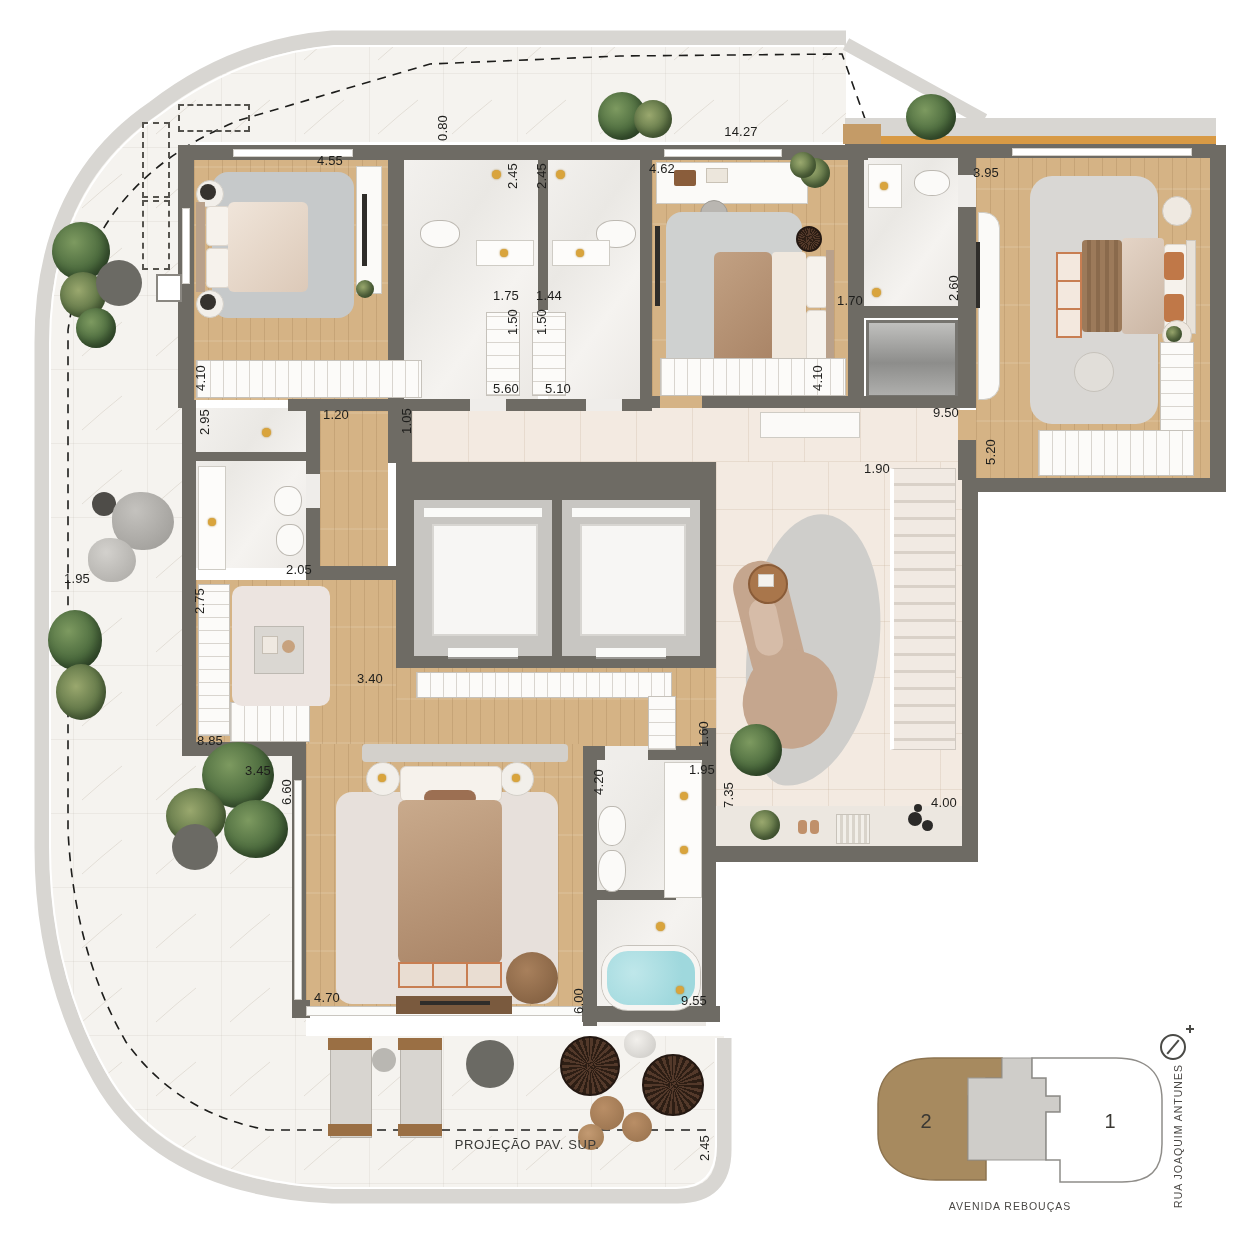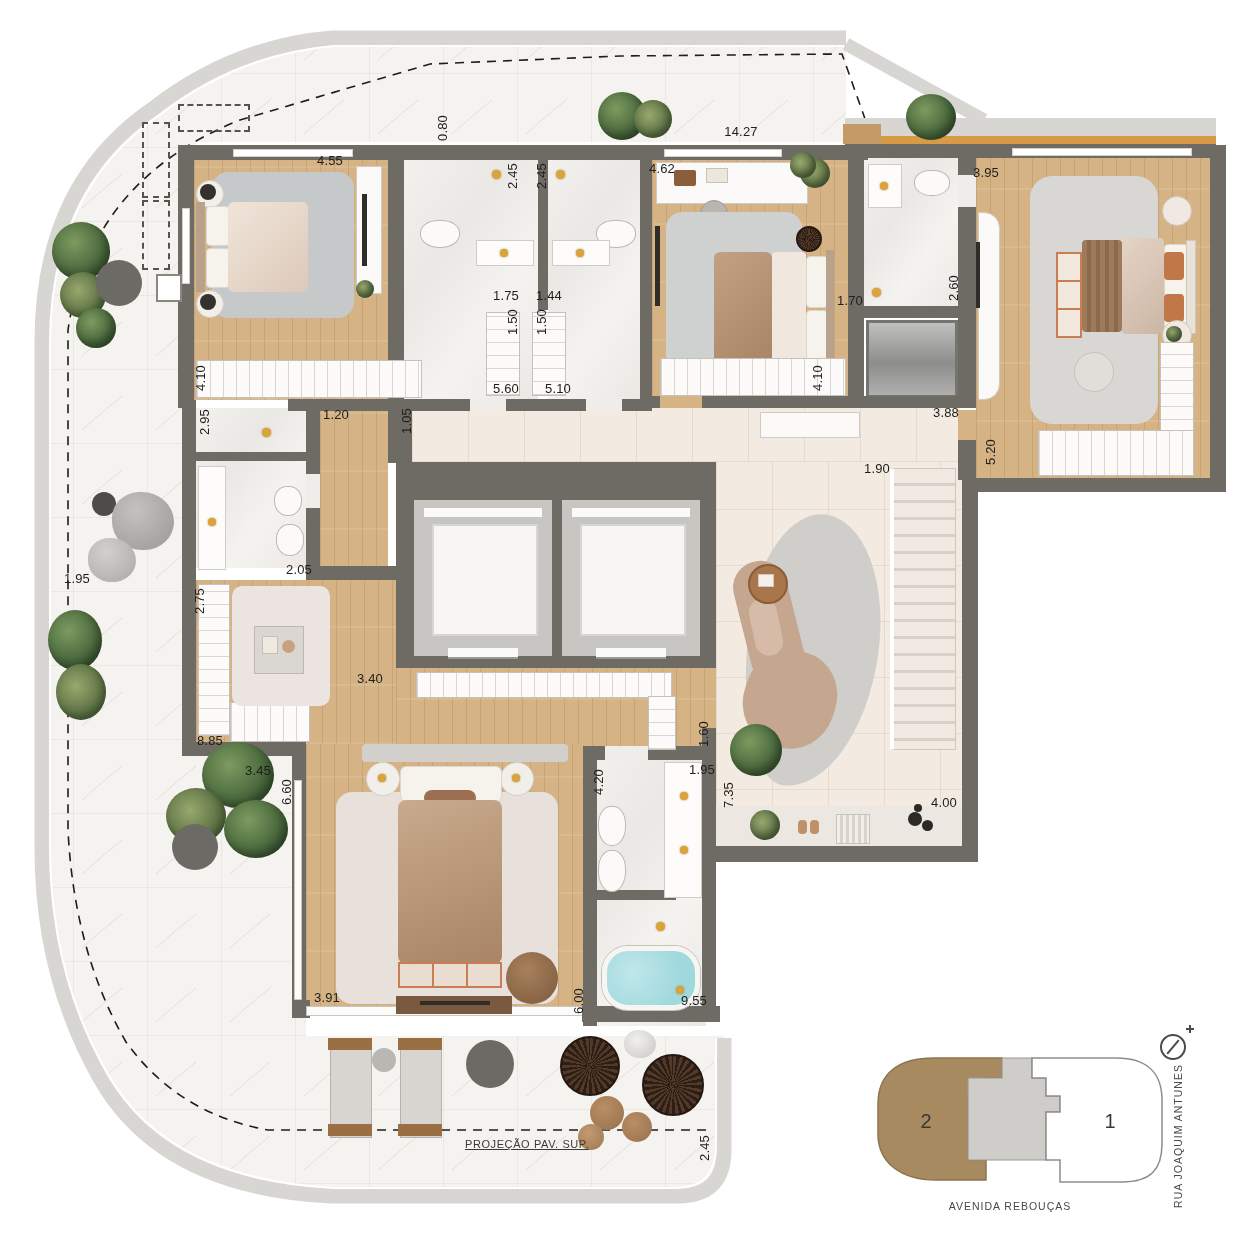--- a/index.html
+++ b/index.html
@@ -46,22 +46,22 @@
        border-radius:26px;box-shadow:0 0 0 1px #c6c2bb;}
   .door-gap-wood{position:absolute;background:#d5b385;}
   .door-gap-marble{position:absolute;background:#efedea;}
   .tv{position:absolute;background:#2f2d2a;}
   
   .dashrect{position:absolute;border:2px dashed #55534e;box-sizing:border-box;}
   
   .dim{position:absolute;font-size:13px;color:#1e1e1c;white-space:nowrap;
        transform:translate(-50%,-50%);letter-spacing:.2px;}
   .dim.v{transform:translate(-50%,-50%) rotate(-90deg);}
-  .small-label{position:absolute;font-size:11px;color:#3a3a37;letter-spacing:.6px;white-space:nowrap;
-       transform:translate(-50%,-50%);text-decoration:underline;}
+  .small-label{position:absolute;font-size:13px;color:#3a3a37;letter-spacing:.6px;white-space:nowrap;
+       transform:translate(-50%,-50%);}
   .street{position:absolute;font-size:10.5px;color:#4a4845;letter-spacing:1px;white-space:nowrap;
        transform:translate(-50%,-50%);}
   .street.v{transform:translate(-50%,-50%) rotate(-90deg);}
   .kp-num{font-size:20px;fill:#3a3833;font-family:"Liberation Sans",sans-serif;}
 </style>
 </head>
 <body>
 
 <div class="stage">
 
@@ -343,40 +343,40 @@
       <span class="dim" style="left: 506px; top: 295px;">1.75</span>
       <span class="dim" style="left: 549px; top: 295px;">1.44</span>
       <span class="dim" style="left: 850px; top: 300px;">1.70</span>
       <span class="dim v" style="left: 953px; top: 288px;">2.60</span>
       <span class="dim v" style="left: 512px; top: 322px;">1.50</span>
       <span class="dim v" style="left: 541px; top: 322px;">1.50</span>
       <span class="dim v" style="left: 200px; top: 378px;">4.10</span>
       <span class="dim" style="left: 506px; top: 388px;">5.60</span>
       <span class="dim" style="left: 549px; top: 388px; margin-left: 9px;">5.10</span>
       <span class="dim v" style="left: 817px; top: 378px;">4.10</span>
-      <span class="dim" style="left: 946px; top: 412px;">3.88</span>
+      <span class="dim" style="left: 946px; top: 412px;">9.50</span>
       <span class="dim v" style="left: 990px; top: 452px;">5.20</span>
       <span class="dim v" style="left: 204px; top: 422px;">2.95</span>
       <span class="dim" style="left: 336px; top: 414px;">1.20</span>
       <span class="dim v" style="left: 406px; top: 421px;">1.05</span>
       <span class="dim" style="left: 877px; top: 468px;">1.90</span>
       <span class="dim" style="left: 299px; top: 569px;">2.05</span>
       <span class="dim" style="left: 77px; top: 578px;">1.95</span>
       <span class="dim v" style="left: 199px; top: 601px;">2.75</span>
       <span class="dim" style="left: 370px; top: 678px;">3.40</span>
       <span class="dim" style="left: 210px; top: 740px;">8.85</span>
       <span class="dim v" style="left: 703px; top: 734px;">1.60</span>
       <span class="dim" style="left: 258px; top: 770px;">3.45</span>
       <span class="dim v" style="left: 286px; top: 792px;">6.60</span>
       <span class="dim v" style="left: 598px; top: 782px;">4.20</span>
       <span class="dim" style="left: 702px; top: 769px;">1.95</span>
       <span class="dim v" style="left: 728px; top: 795px;">7.35</span>
       <span class="dim" style="left: 944px; top: 802px;">4.00</span>
       <span class="dim v" style="left: 578px; top: 1001px;">6.00</span>
-      <span class="dim" style="left: 327px; top: 997px;">3.91</span>
+      <span class="dim" style="left: 327px; top: 997px;">4.70</span>
       <span class="dim" style="left: 694px; top: 1000px;">9.55</span>
       <span class="dim v" style="left: 704px; top: 1148px;">2.45</span>
     </div>
 
   <span class="small-label" style="left:527px;top:1144px">PROJEÇÃO PAV. SUP.</span>
 
   <svg class="a" style="left:864px;top:1042px" width="310" height="160" viewBox="0 0 310 160">
     <path d="M14,62 C14,30 36,16 70,16 L138,16 L138,36 L122,36 L122,54 L104,54 L104,118 L122,118 L122,138
              L72,138 C36,138 14,120 14,92 Z" fill="#a78a5f" stroke="#8d7450" stroke-width="1.5"></path>
     <path d="M104,54 L104,36 L138,36 L138,16 L168,16 L168,36 L182,36 L182,54 L196,54 L196,70 L182,70

